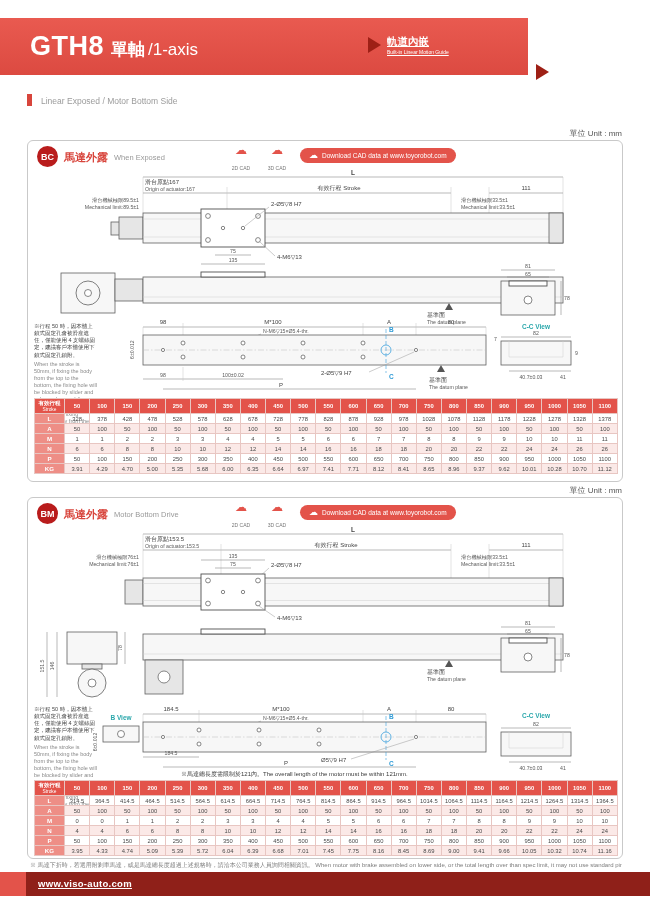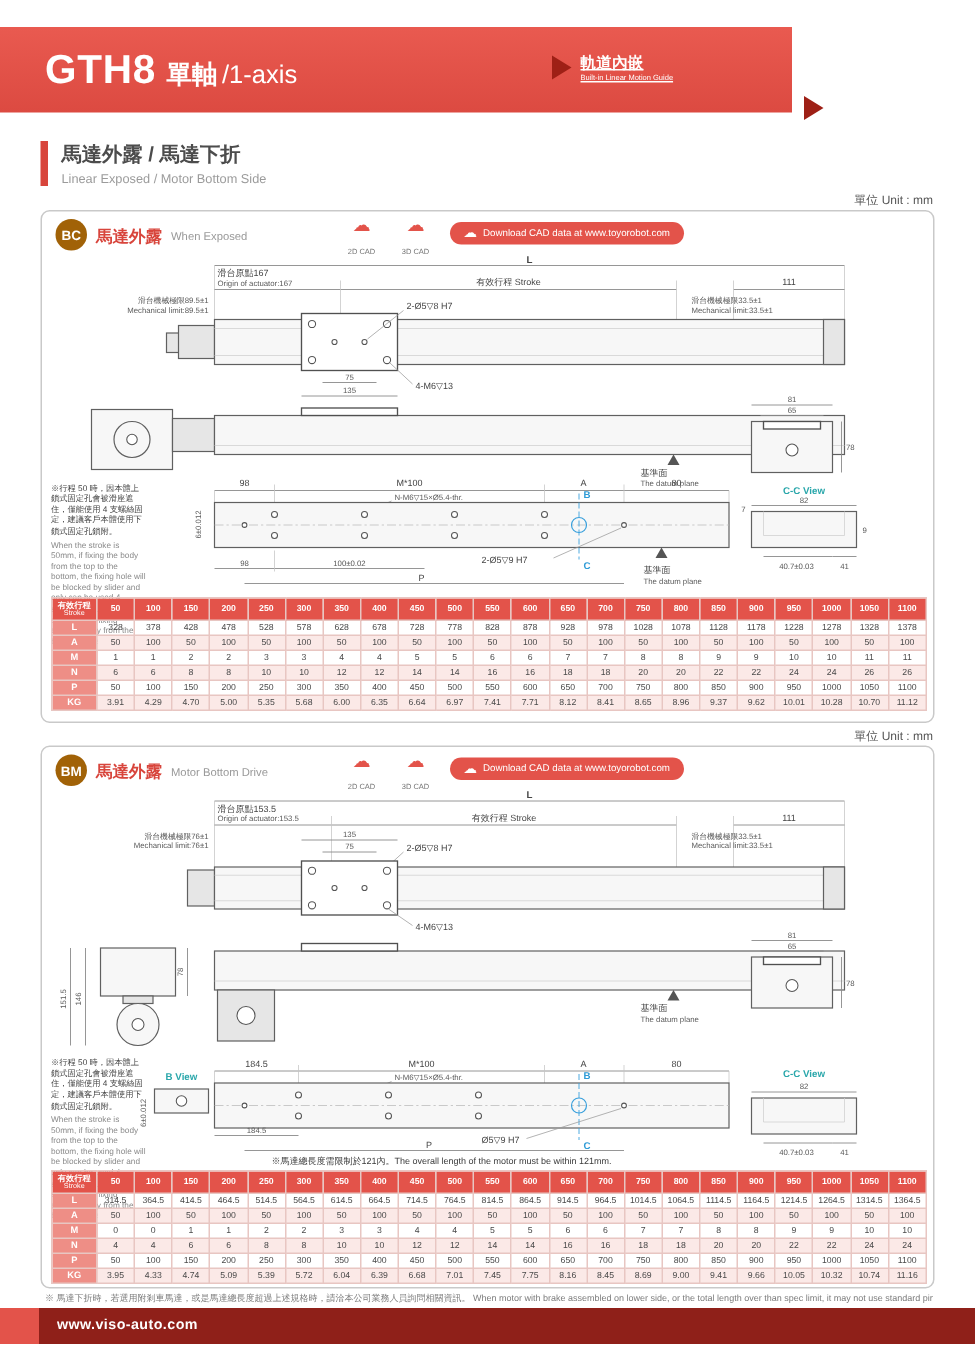--- a/index.html
+++ b/index.html
@@ -27,21 +27,21 @@
   .sec .s { font-size:8.5px; color:#9b9b9b; margin-top:2px; }
 
   .unit { position:absolute; right:28px; font-size:8px; color:#555; }
   #unit-bc { top:128px; } #unit-bm { top:485px; }
 
   
   .panel { position:absolute; left:27px; width:596px; border:1px solid #c9c9c9; border-radius:6px; background:#fff; }
   #panel-bc { top:140px; height:342px; }
   #panel-bm { top:497px; height:362px; }
   .code-circle { position:absolute; left:9px; top:5px; width:21px; height:21px; border-radius:50%;
-                 background:#a16207; color:#fff; font-size:9px; font-weight:bold;
+                 background:#b91c1c; color:#fff; font-size:9px; font-weight:bold;
                  display:flex; align-items:center; justify-content:center; }
   .ptitle-cn { position:absolute; left:36px; top:9px; font-size:11px; font-weight:bold; color:#d8453c; }
   .ptitle-en { position:absolute; left:86px; top:12px; font-size:7.5px; color:#999; white-space:nowrap; }
   .cad { position:absolute; top:3px; width:34px; text-align:center; cursor:pointer; }
   .cad .cloud { font-size:12px; color:#e3534a; line-height:12px; display:block; }
   .cad .cl { font-size:5px; color:#777; }
   #cad2d-bc,#cad2d-bm { left:196px; } #cad3d-bc,#cad3d-bm { left:232px; }
   .dl-pill { position:absolute; left:272px; top:7px; height:15px; background:#e3534a; border-radius:8px;
              color:#fff; font-size:6.5px; display:flex; align-items:center; gap:4px; padding:0 9px; white-space:nowrap; }
   .dl-pill .dc { font-size:9px; line-height:9px; }
@@ -83,21 +83,21 @@
   .spec thead th.corner { width:30px; }
   .spec thead .corner span { display:block; font-size:5.5px; }
   .spec thead .corner .en { font-size:4.8px; font-weight:normal; }
   .spec tbody th { background:#ee8e86; color:#fff; font-weight:bold; font-size:6.2px; }
   .spec tbody tr:nth-child(even) td { background:#fbe9e7; }
 
   
   .foot-note { position:absolute; left:30px; top:861px; width:592px; font-size:6px; color:#7c7c7c; white-space:nowrap; overflow:hidden; }
   .footer { position:absolute; top:872px; left:0; width:650px; height:24px; background:#8f2019; }
   .footer .sq { position:absolute; left:0; top:0; width:26px; height:24px; background:#e3534a; }
-  .footer .url { position:absolute; left:38px; top:0; line-height:24px; color:#fff; font-weight:bold; font-size:9.5px; letter-spacing:.3px; }
+  .footer .url { position:absolute; left:38px; top:0; line-height:24px; color:#fff; font-weight:bold; font-size:9.5px; letter-spacing:.3px;text-decoration:underline; }
 </style>
 </head>
 <body>
 
 <header class="topbar">
   <div class="brand">
     <span class="model">GTH8</span><span class="cn">單軸</span><span class="en">/1-axis</span>
   </div>
   <div class="badge" id="badge1">
     <span class="tri"></span>
@@ -109,21 +109,20 @@
   <div class="badge" id="badge2">
     <span class="tri"></span>
     <span class="bt">
       <span class="bcn">螺桿驅動</span>
       <span class="ben">Ball Screw Drive</span>
     </span>
   </div>
 </header>
 
 <div class="sec">
-  <div class="t">馬達外露 / 馬達下折</div>
   <div class="s">Linear Exposed / Motor Bottom Side</div>
 </div>
 
 <div class="unit" id="unit-bc">單位 Unit : mm</div>
 <div class="unit" id="unit-bm">單位 Unit : mm</div>
 
 <section class="panel" id="panel-bc">
   <div class="code-circle">BC</div>
   <span class="ptitle-cn">馬達外露</span>
   <span class="ptitle-en">When Exposed</span>

